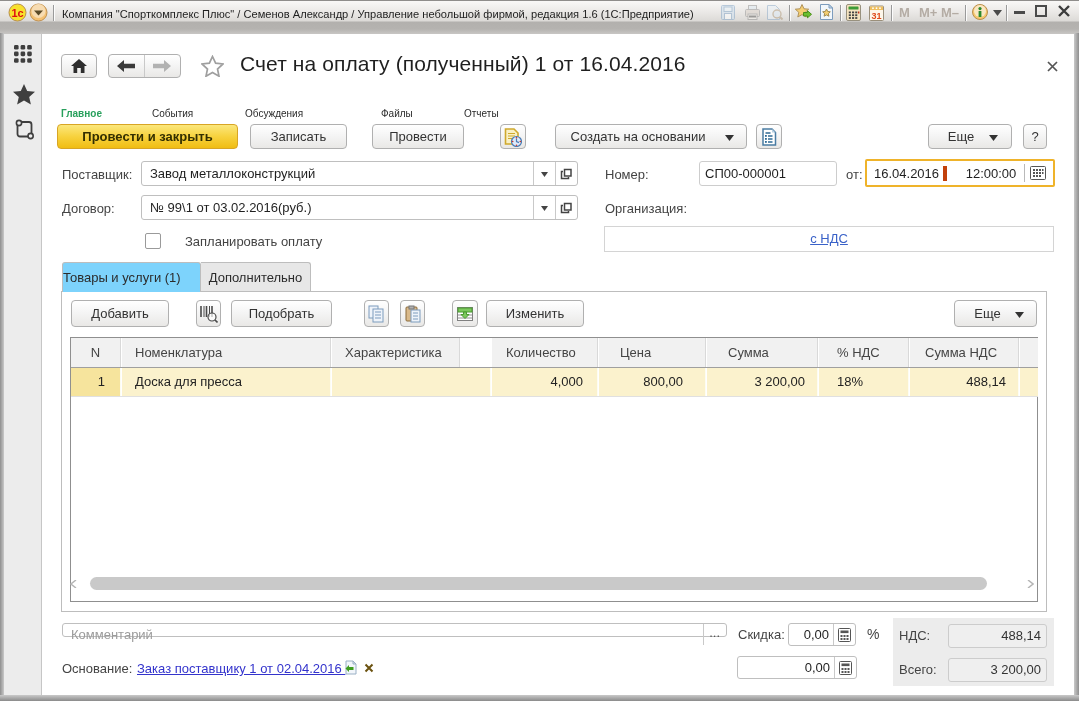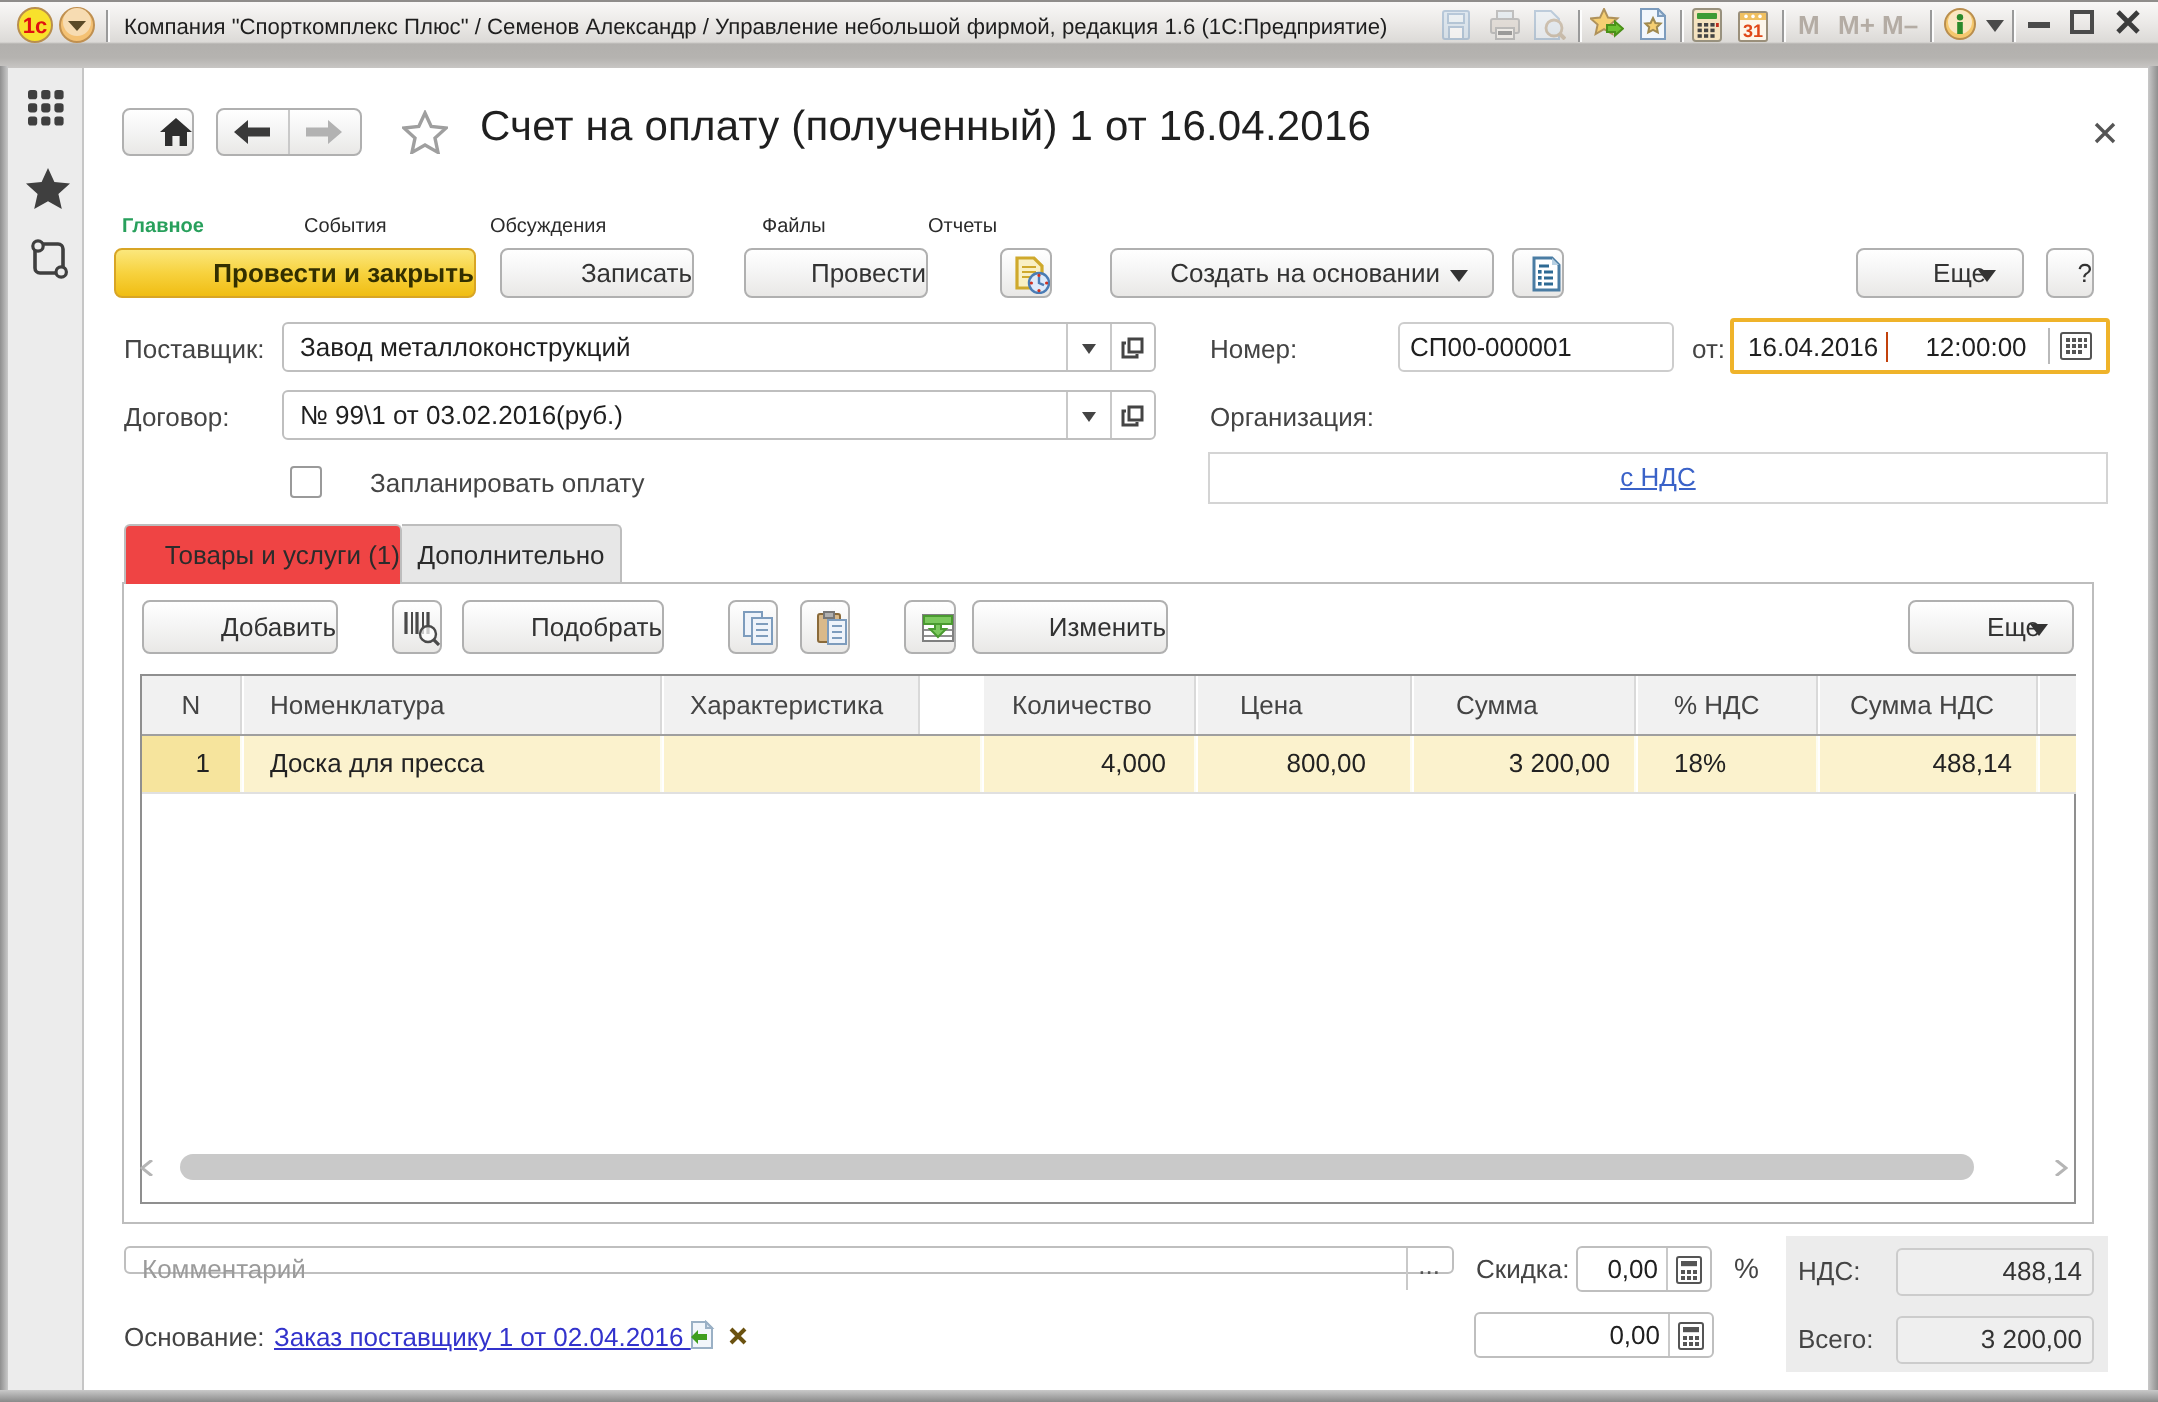--- a/index.html
+++ b/index.html
@@ -18,21 +18,21 @@
 #sidebar { left:4px; top:34px; width:38px; height:661px; background:#ececec; border-right:1px solid #c6c6c6; }
 #content { left:43px; top:34px; width:1031px; height:661px; background:#fff; }
 
 
 #wtitle { left:62px; top:8px; font-size:11.1px; color:#1e1e1e; }
 .tsep { top:5px; width:1px; height:16px; background:#9a9a9a; box-shadow:1px 0 0 #fcfcfc; }
 
 
 .btn { position:absolute; border:1px solid #b0b0b0; border-radius:4px;
   background:linear-gradient(#ffffff, #f5f5f5 45%, #e9e8e6 100%);
-  color:#333; text-align:right; }
+  color:#333; text-align:center; }
 .btn.yellow { border:1px solid #d8a525;
   background:linear-gradient(#fbe77c, #f7d23e 50%, #f0bd13 100%); font-weight:bold; color:#332f00; }
 
 
 .inp { position:absolute; border:1px solid #bfbfbf; border-radius:3px; background:#fff; }
 .lbl { position:absolute; color:#444; }
 
 
 .nav { position:absolute; color:#2b2b2b; font-size:10px;margin-top:16px; }
 .nav.act { color:#28a05c; font-weight:bold; }
@@ -244,21 +244,21 @@
       <path d="M3 3.5 L1.5 3.5 L1.5 10.5 L8.5 10.5 L8.5 9" fill="none" stroke="#444" stroke-width="1.5"></path>
       <rect x="4.5" y="1.5" width="6.5" height="6.5" fill="none" stroke="#444" stroke-width="1.5"></rect>
     </svg>
   </div>
   <div class="lbl" style="left:605px;top:167px">Номер:</div>
   <div class="inp" style="left:699px;top:161px;width:138px;height:25px;border-color:#cdcdcd">
     <div style="position:absolute;left:5px;top:4px;color:#1f1f1f">СП00-000001</div>
   </div>
   <div class="lbl" style="left:846px;top:167px">от:</div>
   <div class="inp" style="left:865px;top:159px;width:190px;height:28px;border:2px solid #efb32a;border-radius:2px">
-    <div style="position:absolute;left:7px;top:5px;color:#1f1f1f">16.04.2016 <span style="border-left:1px solid #c2410c;padding-left:19px">12:00:00</span></div>
+    <div style="position:absolute;left:7px;top:5px;color:#1f1f1f">16.04.2016 <span style="border-left:4px solid #c2410c;padding-left:19px">12:00:00</span></div>
     <div style="position:absolute;right:28px;top:3px;width:1px;height:18px;background:#b9b9b9"></div>
     <svg width="16" height="14" style="position:absolute;right:7px;top:5px">
       <rect x="0.5" y="0.5" width="15" height="13" rx="1" fill="#fff" stroke="#555"></rect>
       <g fill="#555">
         <rect x="3" y="3" width="2" height="2"></rect>
           <rect x="6" y="3" width="2" height="2"></rect>
           <rect x="9" y="3" width="2" height="2"></rect>
           <rect x="12" y="3" width="1.5" height="2"></rect>
         <rect x="3" y="6" width="2" height="2"></rect>
           <rect x="6" y="6" width="2" height="2"></rect>
@@ -284,21 +284,21 @@
     </svg>
   </div>
   <div class="lbl" style="left:605px;top:201px">Организация:</div>
   <div class="abs" style="left:145px;top:233px;width:16px;height:16px;border:1px solid #9a9a9a;border-radius:2px;background:#fff"></div>
   <div class="lbl" style="left:185px;top:234px">Запланировать оплату</div>
   <div class="abs" style="left:604px;top:226px;width:450px;height:26px;border:1px solid #d4d4d4;text-align:center">
     <a style="color:#3a62c8;text-decoration:underline;font-size:13px;line-height:24px">с НДС</a>
   </div>
 
   <div class="abs" id="tabpanel"></div>
-  <div class="abs" style="left:62px;top:262px;width:139px;height:30px;background:#ef4444;border:1px solid #bdbdbd;border-bottom:none;border-radius:3px 3px 0 0;line-height:29px;text-align:right;color:#2b2b2b">Товары и услуги (1)</div>
+  <div class="abs" style="left:62px;top:262px;width:139px;height:30px;background:#7dd3fc;border:1px solid #bdbdbd;border-bottom:none;border-radius:3px 3px 0 0;line-height:29px;text-align:left;color:#2b2b2b">Товары и услуги (1)</div>
   <div class="abs" style="left:201px;top:262px;width:110px;height:29px;background:#e7e7e7;border:1px solid #bdbdbd;border-left:none;border-bottom:none;border-radius:0 3px 0 0;line-height:29px;text-align:center;color:#2b2b2b">Дополнительно</div>
   <div class="btn" style="left:71px;top:300px;width:98px;height:27px;line-height:25px">Добавить</div>
   <div class="btn" style="left:196px;top:300px;width:25px;height:27px">
     <svg width="18" height="18" style="margin-top:4px">
       <g stroke="#4a4a4a">
           <path d="M1 1 V12" stroke-width="1.6"></path>
           <path d="M4 1 V12" stroke-width="1"></path>
           <path d="M6.5 1 V12" stroke-width="1.6"></path>
           <path d="M9.5 1 V12" stroke-width="1"></path>
           <path d="M12 1 V12" stroke-width="1.6"></path>

